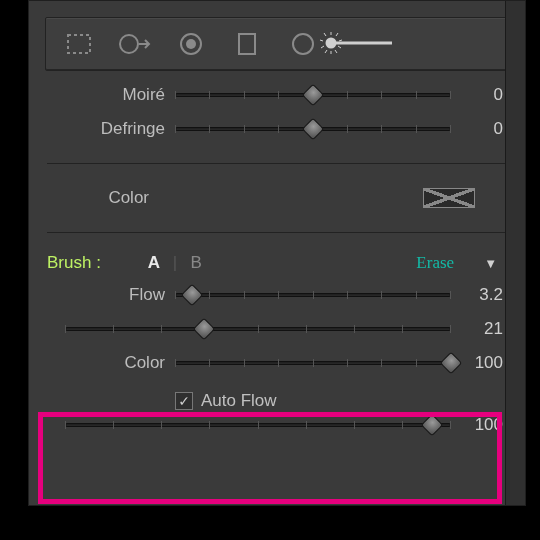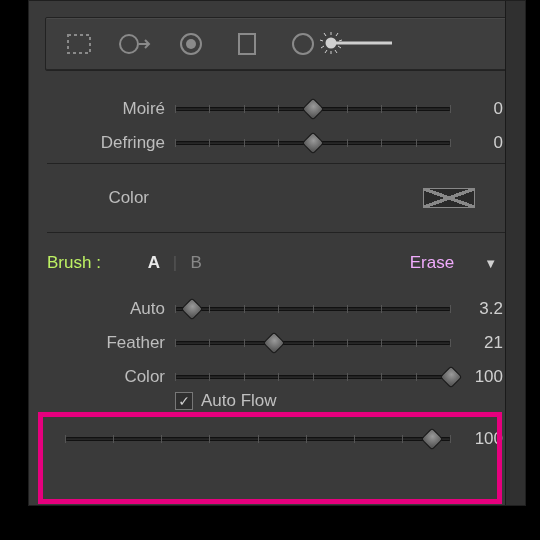--- a/index.html
+++ b/index.html
@@ -53,21 +53,21 @@
   }
   .tool-strip .icon svg { display: block; }
   .tool-strip .tick-icon svg { overflow: visible; }
 
   .group {
     margin: 0 22px 0 36px;
     padding-top: 14px;
   }
   .row {
     display: flex;
-    align-items: flex-end;
+    align-items: flex-start;
     height: 34px;
   }
   .label {
     width: 110px;
     text-align: right;
     padding-right: 10px;
     color: #bdbdbd;
     white-space: nowrap;
   }
   .slider {
@@ -140,21 +140,21 @@
   .brush-header .hlabel { color:#bef264; }
   .brush-header .tabA, .brush-header .tabB {
     font-weight: bold;
     color: #eaeaea;
     display: inline-block;
     text-align: center;
   }
   .brush-header .tabA { margin-left: 40px; width: 26px; }
   .brush-header .sep { color:#555; margin: 0 6px; }
   .brush-header .tabB { width: 26px; color:#888; font-weight: normal;}
-  .brush-header .erase { margin-left: auto; color:#f0abfc; }
+  .brush-header .erase { margin-left: auto; color:#14b8a6;font-family:Liberation Serif, serif; }
   .brush-header .disclose { margin-left: 30px; color:#d0d0d0; font-size: 13px; }
 
   .check-row {
     display: flex;
     align-items: center;
     height: 28px;
   }
   .checkbox {
     width: 18px; height: 18px;
     border: 1px solid #777;
@@ -283,40 +283,39 @@
     <span class="hlabel">Brush :</span>
     <span class="tabA">A</span>
     <span class="sep">|</span>
     <span class="tabB">B</span>
     <span class="erase">Erase</span>
     <span class="disclose">▼</span>
   </div>
 
   <div class="group" style="padding-top:2px">
     <div class="row">
-      <div class="label">Auto</div>
+      <div class="label">Flow</div>
       <div class="slider">
         <div class="track"></div>
         <div class="ticks">
             <span></span>
             <span></span>
             <span></span>
             <span></span>
             <span></span>
             <span></span>
             <span></span>
             <span></span>
             <span></span>
           </div>
         <div class="thumb" style="left: 6%;"></div>
       </div>
       <div class="value">3.2</div>
     </div>
     <div class="row">
-      <div class="label">Feather</div>
       <div class="slider">
         <div class="track"></div>
         <div class="ticks">
             <span></span>
             <span></span>
             <span></span>
             <span></span>
             <span></span>
             <span></span>
             <span></span>

